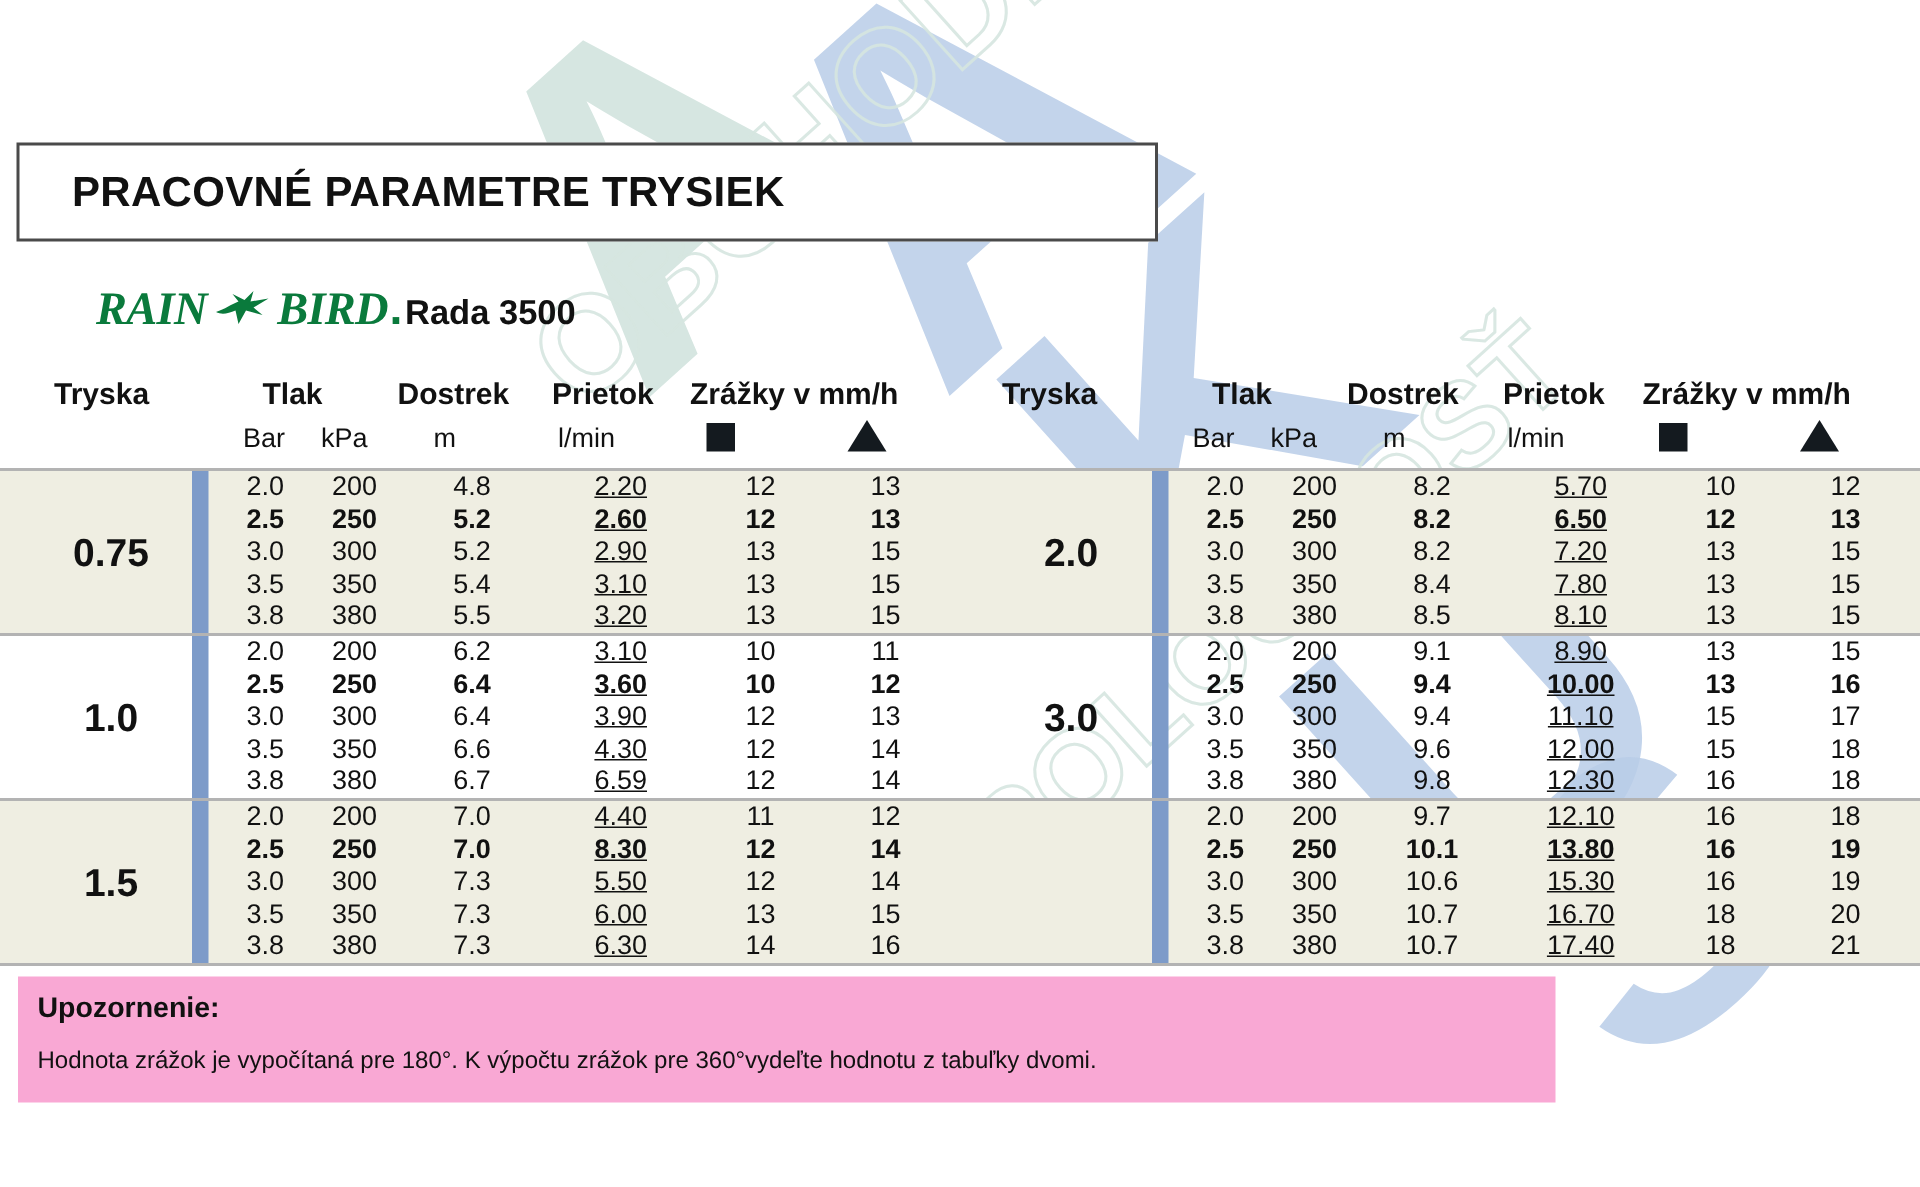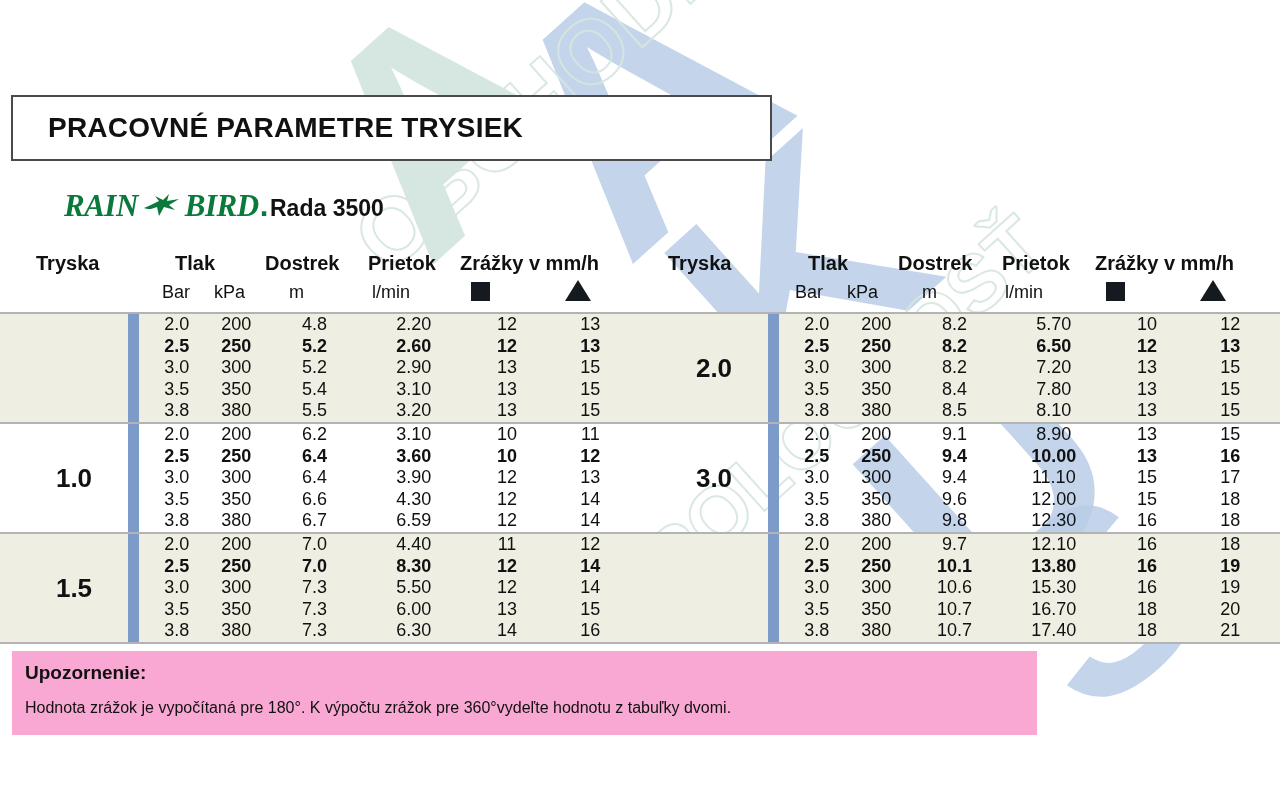--- a/index.html
+++ b/index.html
@@ -83,21 +83,21 @@
   #panel-left .sepbar{left:128px;}
   #panel-right .sepbar{left:128px;}
 
   .rows{position:absolute;left:148px;top:0;right:8px;height:108px;}
   .row{height:21.6px;display:flex;align-items:center;}
   .row.bold{font-weight:700;}
   .cell{font-size:18px;color:#111;text-align:center;line-height:21.6px;}
   .c-bar{width:58px;}
   .c-kpa{width:62px;}
   .c-m{width:96px;}
-  .c-lmin{width:104px;}
+  .c-lmin{width:104px;text-decoration:underline;}
   .c-z1{width:84px;}
   .c-z2{width:84px;}
 
   
   #footer{
     position:absolute;left:12px;top:651px;width:1025px;height:84px;
     background:#f9a8d4;z-index:3;
   }
   #footer-title{position:absolute;left:13px;top:11px;font-size:19px;font-weight:700;color:#111;}
   #footer-note{position:absolute;left:13px;top:48px;font-size:16px;font-weight:400;color:#111;white-space:nowrap;}
@@ -140,20 +140,21 @@
     <div class="h1" style="left:460px;top:6px;">Zrážky v mm/h</div>
     <div class="h2" style="left:162px;">Bar</div>
     <div class="h2" style="left:214px;">kPa</div>
     <div class="h2" style="left:289px;">m</div>
     <div class="h2" style="left:372px;">l/min</div>
     <div class="icon-sq" style="left:471px;"></div>
     <div class="icon-tri" style="left:565px;"></div>
   </div>
   <div class="blocks">
       <div class="block alt">
+        <div class="nozzle">0.75</div>
         <div class="sepbar"></div>
         <div class="rows">
           <div class="row">
             <div class="cell c-bar">2.0</div>
             <div class="cell c-kpa">200</div>
             <div class="cell c-m">4.8</div>
             <div class="cell c-lmin">2.20</div>
             <div class="cell c-z1">12</div>
             <div class="cell c-z2">13</div>
           </div>

